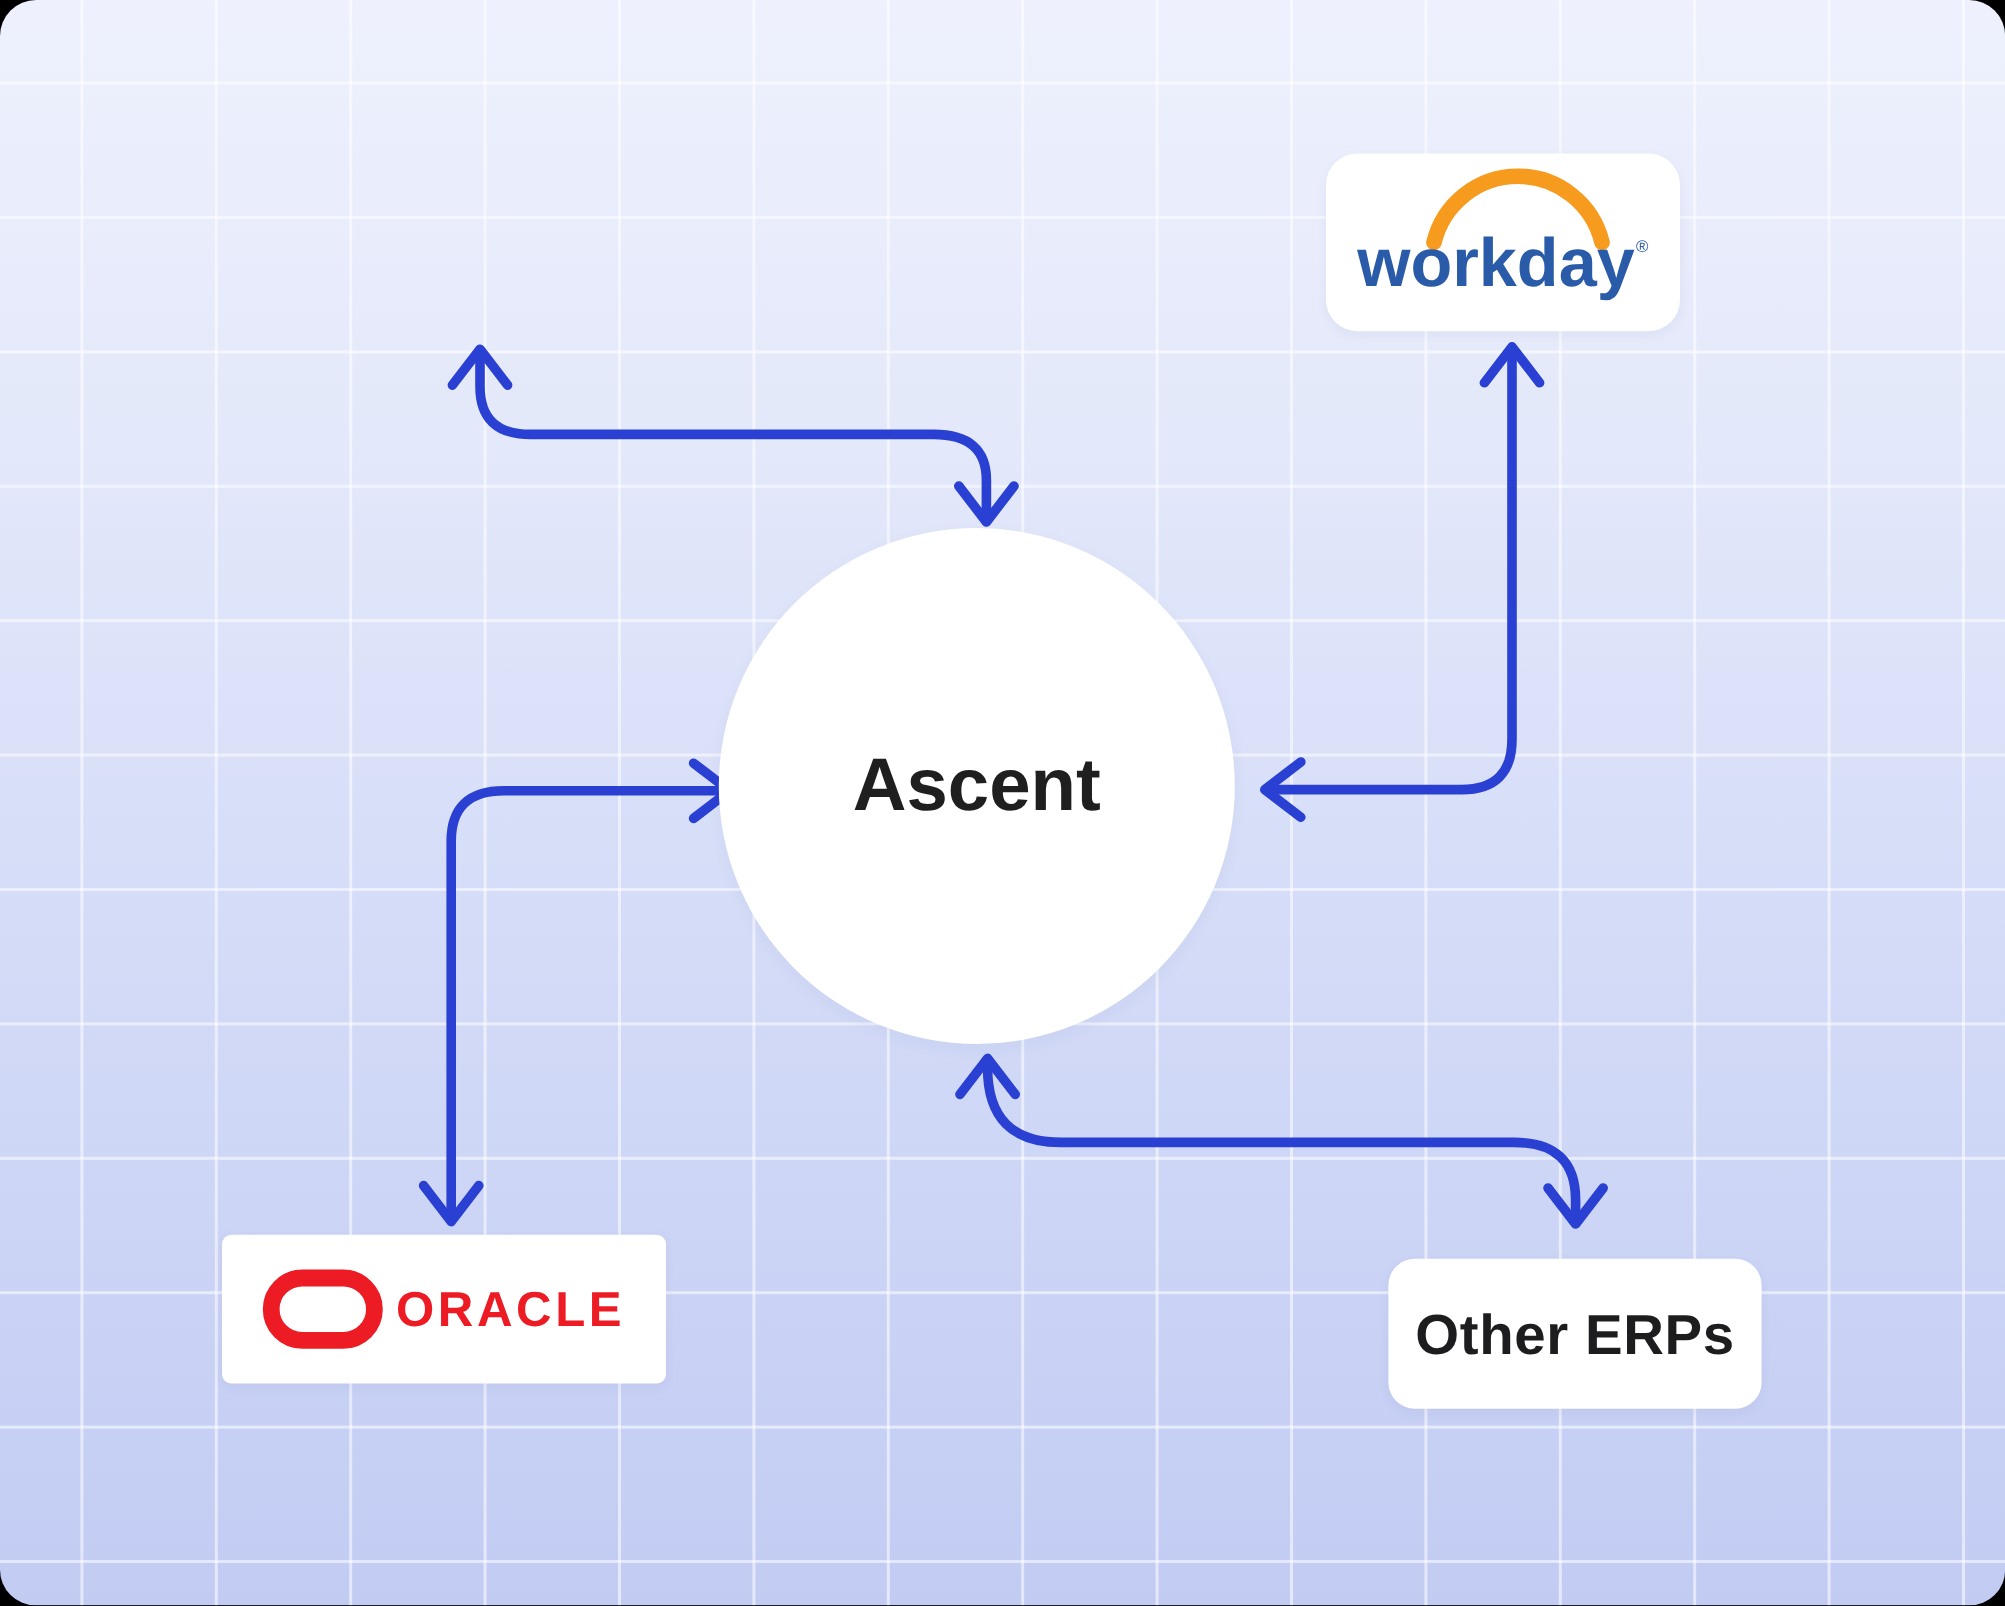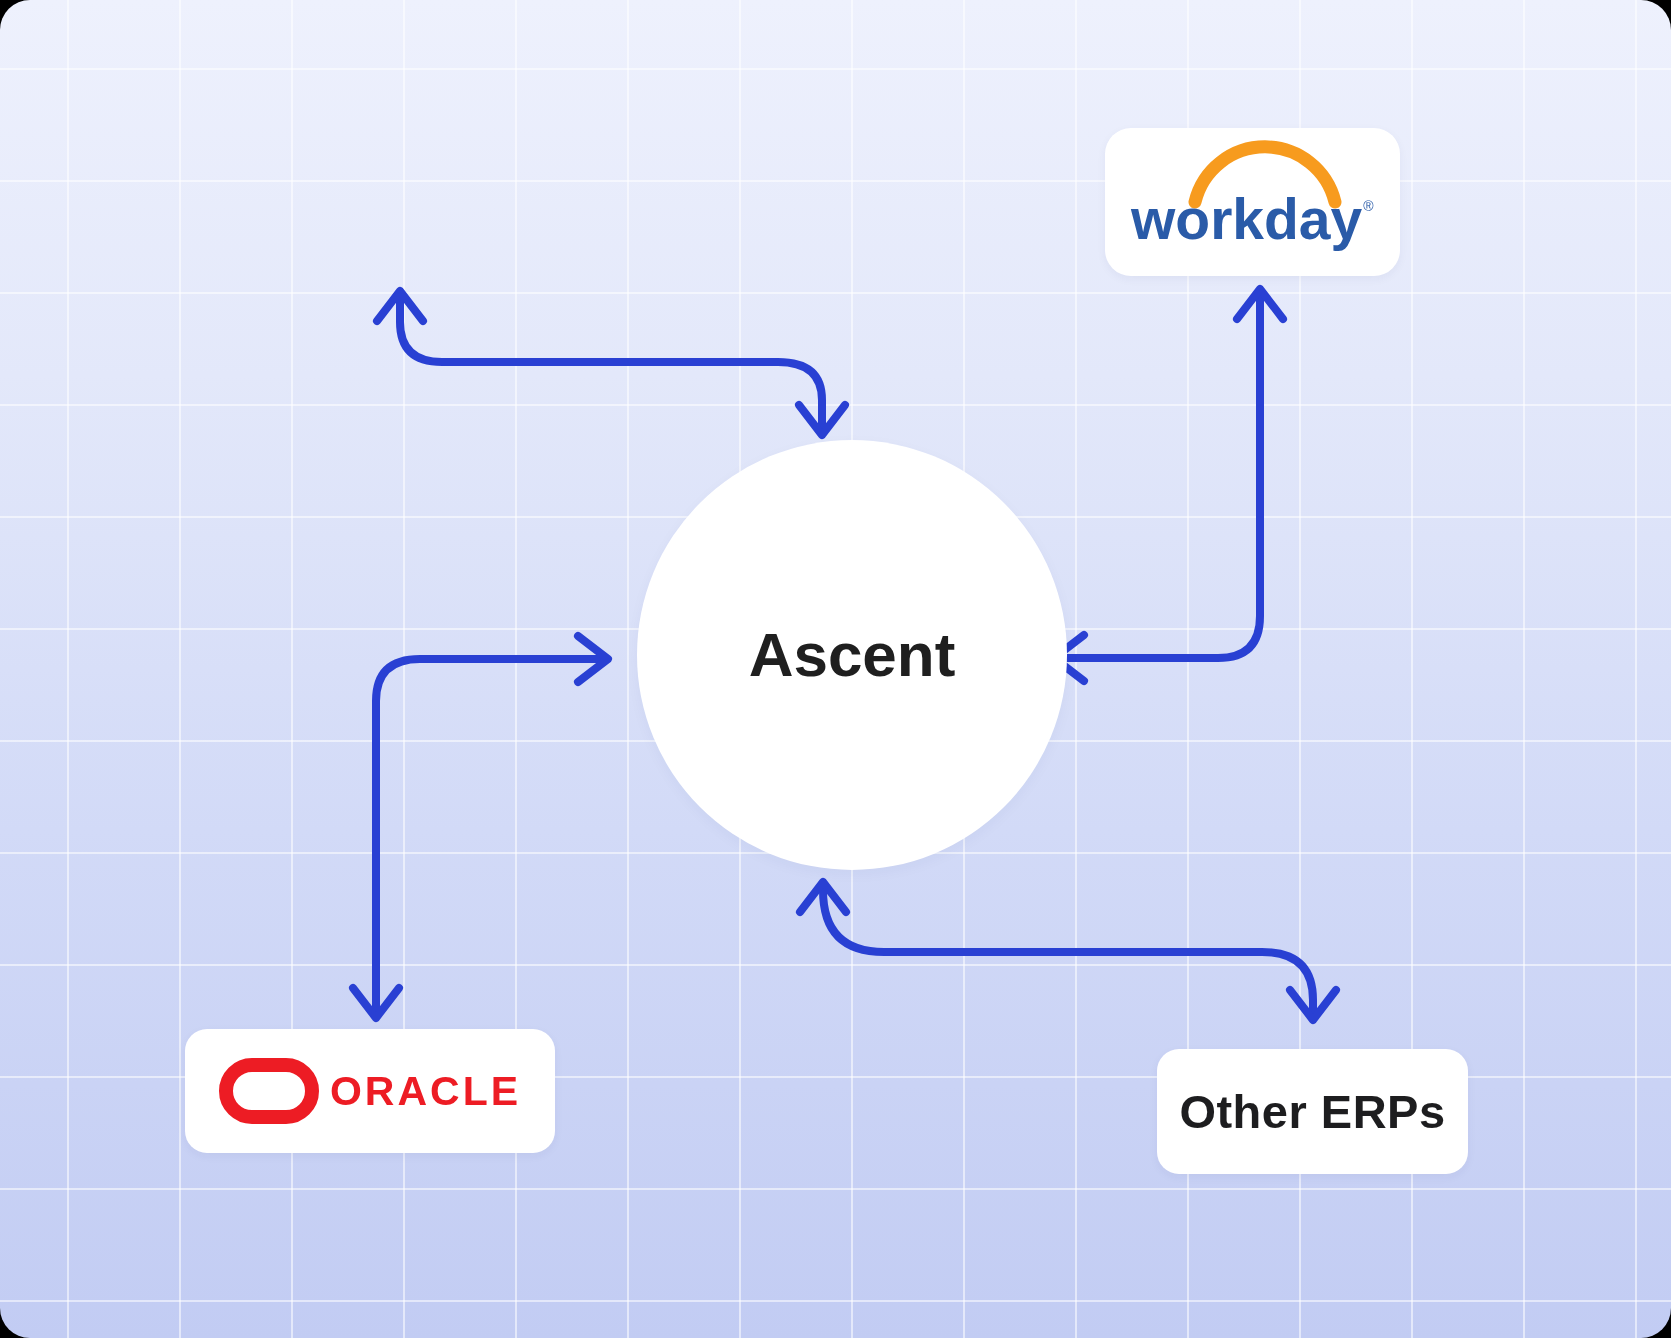--- a/index.html
+++ b/index.html
@@ -18,37 +18,37 @@
   }
   .arrow-layer{position:absolute;left:0;top:0;width:1671px;height:1338px;}
   .arrow-layer path{fill:none;stroke:#2940d3;stroke-width:8;stroke-linecap:round;stroke-linejoin:round;}
   .card{
     position:absolute;background:#fff;border-radius:26px;
     box-shadow:0 3px 10px rgba(30,40,90,.05);
     display:flex;align-items:center;justify-content:center;
   }
   .card-sap{left:277px;top:126px;width:211px;height:156px;}
   .card-workday{left:1105px;top:128px;width:295px;height:148px;}
-  .card-oracle{left:185px;top:1029px;width:370px;height:124px;border-radius:22px;}
+  .card-oracle{left:185px;top:1029px;width:370px;height:124px;border-radius:8px;}
   .card-other{left:1157px;top:1049px;width:311px;height:125px;border-radius:22px;}
   .sap-svg{width:163px;height:85px;display:block;}
   .sap-svg .sap-word{font-family:"Liberation Sans",sans-serif;font-weight:700;font-style:italic;
     font-size:54px;letter-spacing:-3px;fill:#fff;}
   .sap-svg .sap-reg{font-family:"Liberation Sans",sans-serif;font-size:15px;fill:#0d3f8a;}
   .workday-logo{position:relative;width:100%;height:100%;padding-left:44px;}
   .wd-arc{position:absolute;left:82px;top:12px;width:156px;height:70px;}
   .wd-text{position:absolute;left:26px;top:58px;font-size:57px;font-weight:600;color:#2a5ba8;
     letter-spacing:0px;white-space:nowrap;}
   .wd-text sup{font-size:14px;font-weight:400;vertical-align:28px;margin-left:1px;}
   .oracle-logo{display:flex;align-items:center;gap:11px;}
   .oracle-ring{display:inline-block;width:72px;height:38px;border:14px solid #ed1c24;border-radius:34px;}
   .oracle-text{font-size:41px;font-weight:700;letter-spacing:3px;color:#ed1c24;white-space:nowrap;}
   .other-text{font-size:47px;font-weight:700;color:#1d1d1f;letter-spacing:0.5px;}
   .center-circle{
-    position:absolute;left:637px;top:440px;width:430px;height:430px;border-radius:50%;
+    position:absolute;left:599px;top:440px;width:430px;height:430px;border-radius:50%;
     background:#fff;display:flex;flex-direction:column;align-items:center;justify-content:center;
     text-align:center;box-shadow:0 4px 14px rgba(30,40,90,.04);
   }
   .center-circle .line{font-size:62px;font-weight:600;color:#1f1f1f;line-height:1.38;}
 </style>
 </head>
 <body>
 
 <div class="canvas">
 

